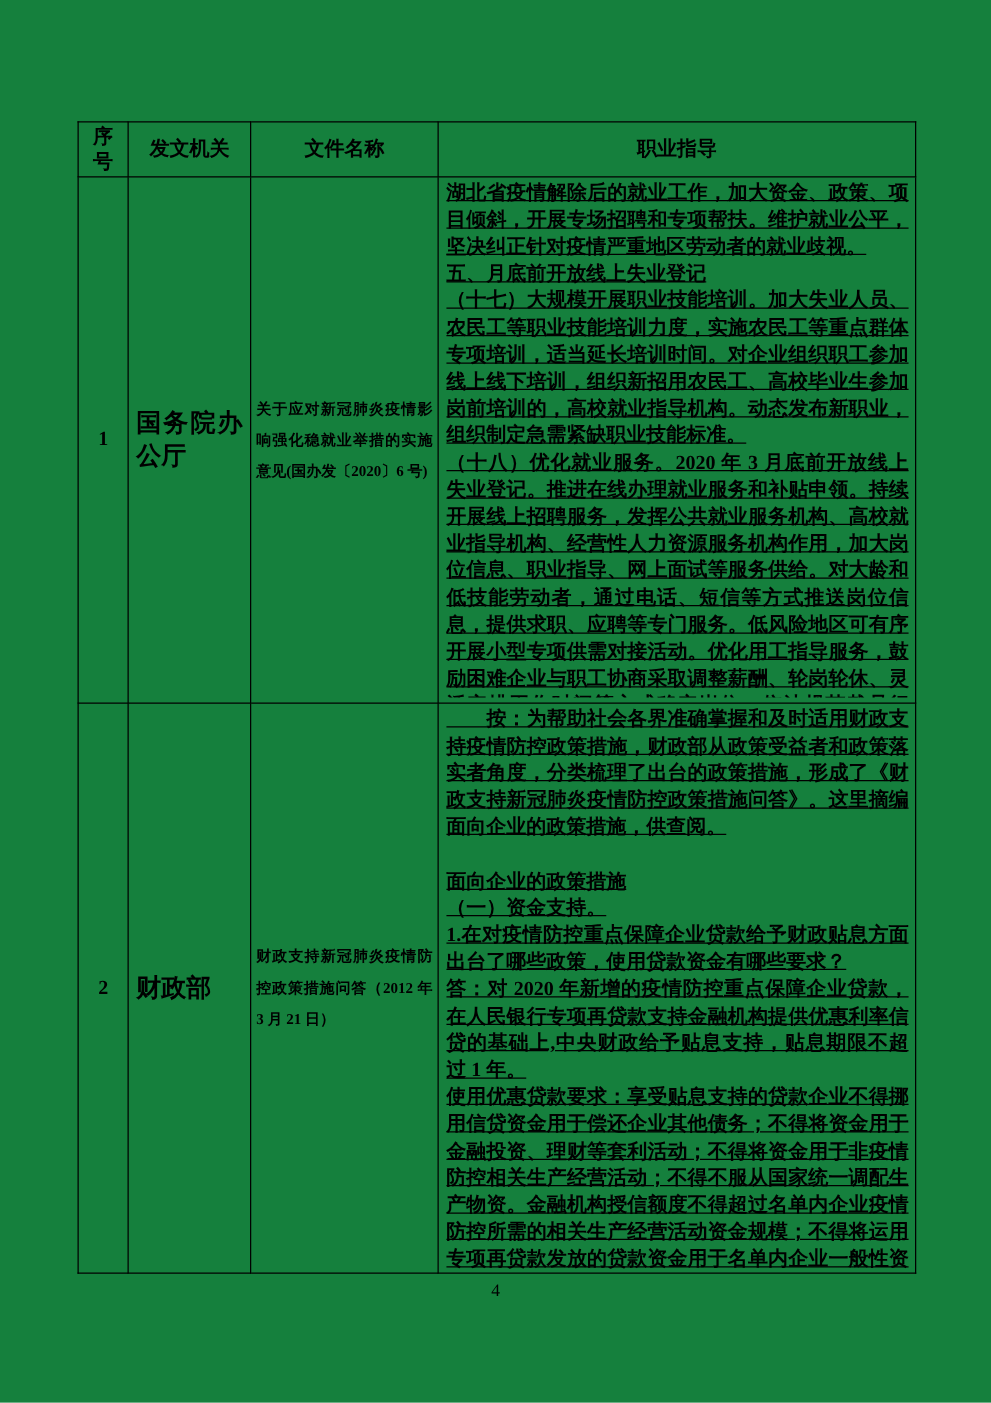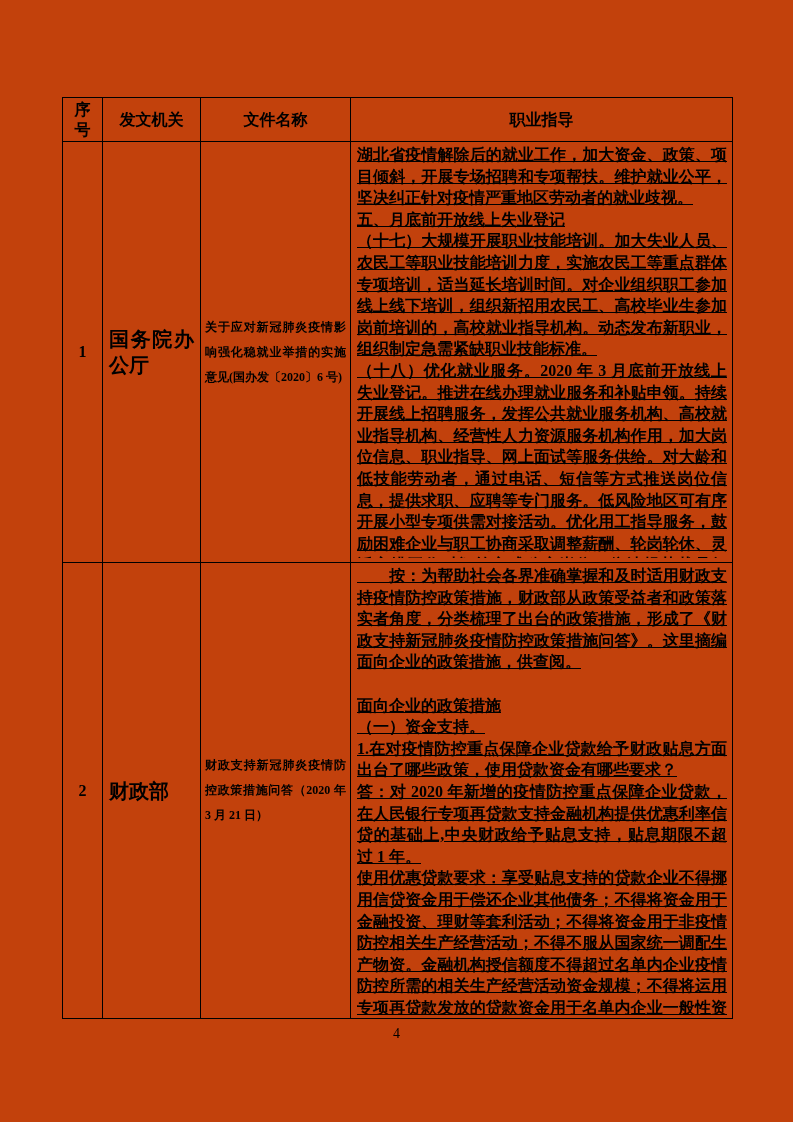--- a/index.html
+++ b/index.html
@@ -11,21 +11,21 @@
     width: 793px;
     height: 1122px;
     position: relative;
     font-family: "Liberation Serif", serif;
     color: #000000;
     overflow: hidden;
   }
   .page {
     position: absolute;
     inset: 0;
-    background: #c2410c;
+    background: #15803d;
   }
   table.doc-table {
     position: absolute;
     left: 62px;
     top: 97px;
     width: 670px;
     border-collapse: collapse;
     table-layout: fixed;
   }
   .doc-table th, .doc-table td {
@@ -121,21 +121,21 @@
             <div class="para">五、月底前开放线上失业登记</div>
             <div class="para">（十七）大规模开展职业技能培训。加大失业人员、农民工等职业技能培训力度，实施农民工等重点群体专项培训，适当延长培训时间。对企业组织职工参加线上线下培训，组织新招用农民工、高校毕业生参加岗前培训的，高校就业指导机构。动态发布新职业，组织制定急需紧缺职业技能标准。</div>
             <div class="para">（十八）优化就业服务。2020 年 3 月底前开放线上失业登记。推进在线办理就业服务和补贴申领。持续开展线上招聘服务，发挥公共就业服务机构、高校就业指导机构、经营性人力资源服务机构作用，加大岗位信息、职业指导、网上面试等服务供给。对大龄和低技能劳动者，通过电话、短信等方式推送岗位信息，提供求职、应聘等专门服务。低风险地区可有序开展小型专项供需对接活动。优化用工指导服务，鼓励困难企业与职工协商采取调整薪酬、轮岗轮休、灵活安排工作时间等方式稳定岗位，依法规范裁员行为。</div>
 
           </div>
         </td>
       </tr>
       <tr class="row-2">
         <td class="c-no">2</td>
         <td class="c-agency">财政部</td>
-        <td class="c-doc">财政支持新冠肺炎疫情防控政策措施问答（2020 年 3 月 21 日）</td>
+        <td class="c-doc">财政支持新冠肺炎疫情防控政策措施问答（2012 年 3 月 21 日）</td>
         <td class="c-content">
           <div class="cwrap h-row2">
             <div class="para">　　按：为帮助社会各界准确掌握和及时适用财政支持疫情防控政策措施，财政部从政策受益者和政策落实者角度，分类梳理了出台的政策措施，形成了《财政支持新冠肺炎疫情防控政策措施问答》。这里摘编面向企业的政策措施，供查阅。</div>
             <div class="para"></div>
             <div class="para">面向企业的政策措施</div>
             <div class="para">（一）资金支持。</div>
             <div class="para">1.在对疫情防控重点保障企业贷款给予财政贴息方面出台了哪些政策，使用贷款资金有哪些要求？</div>
             <div class="para">答：对 2020 年新增的疫情防控重点保障企业贷款，在人民银行专项再贷款支持金融机构提供优惠利率信贷的基础上,中央财政给予贴息支持，贴息期限不超过 1 年。</div>
             <div class="para">使用优惠贷款要求：享受贴息支持的贷款企业不得挪用信贷资金用于偿还企业其他债务；不得将资金用于金融投资、理财等套利活动；不得将资金用于非疫情防控相关生产经营活动；不得不服从国家统一调配生产物资。金融机构授信额度不得超过名单内企业疫情防控所需的相关生产经营活动资金规模；不得将运用专项再贷款发放的贷款资金用于名单内企业一般性资金需求；不得提前收回存量贷款续做以套取再贷</div>
           </div>

